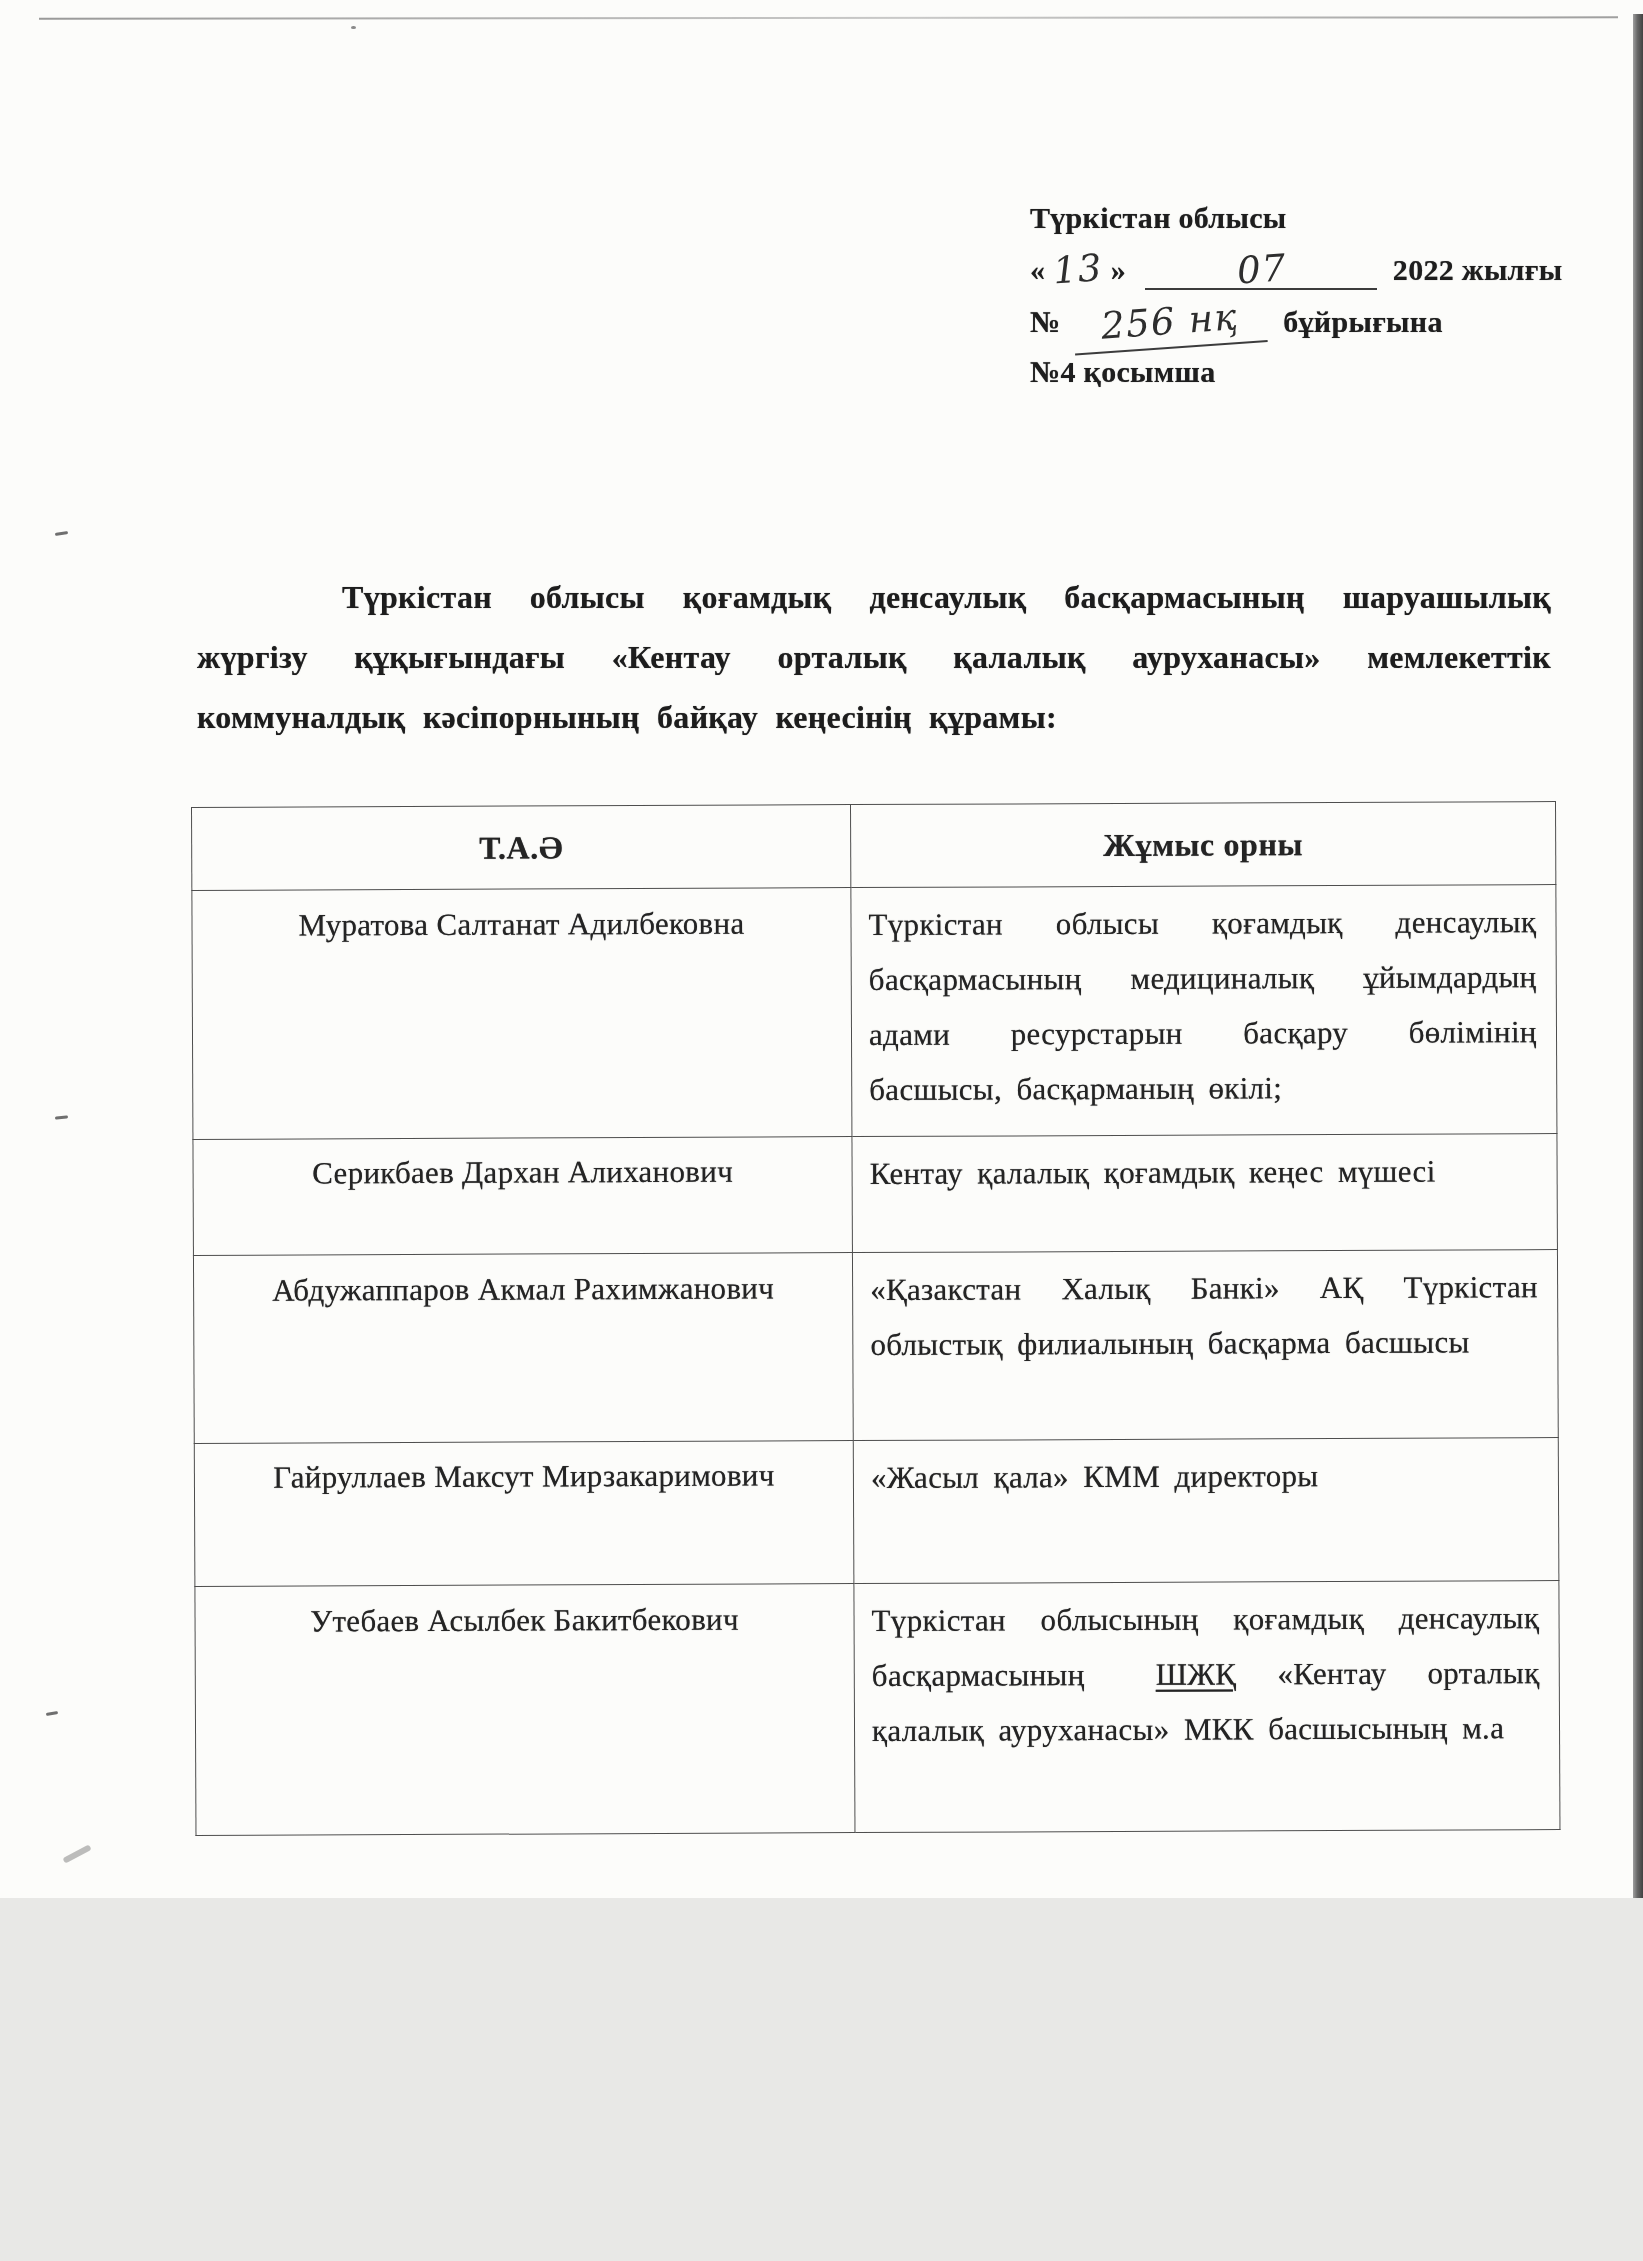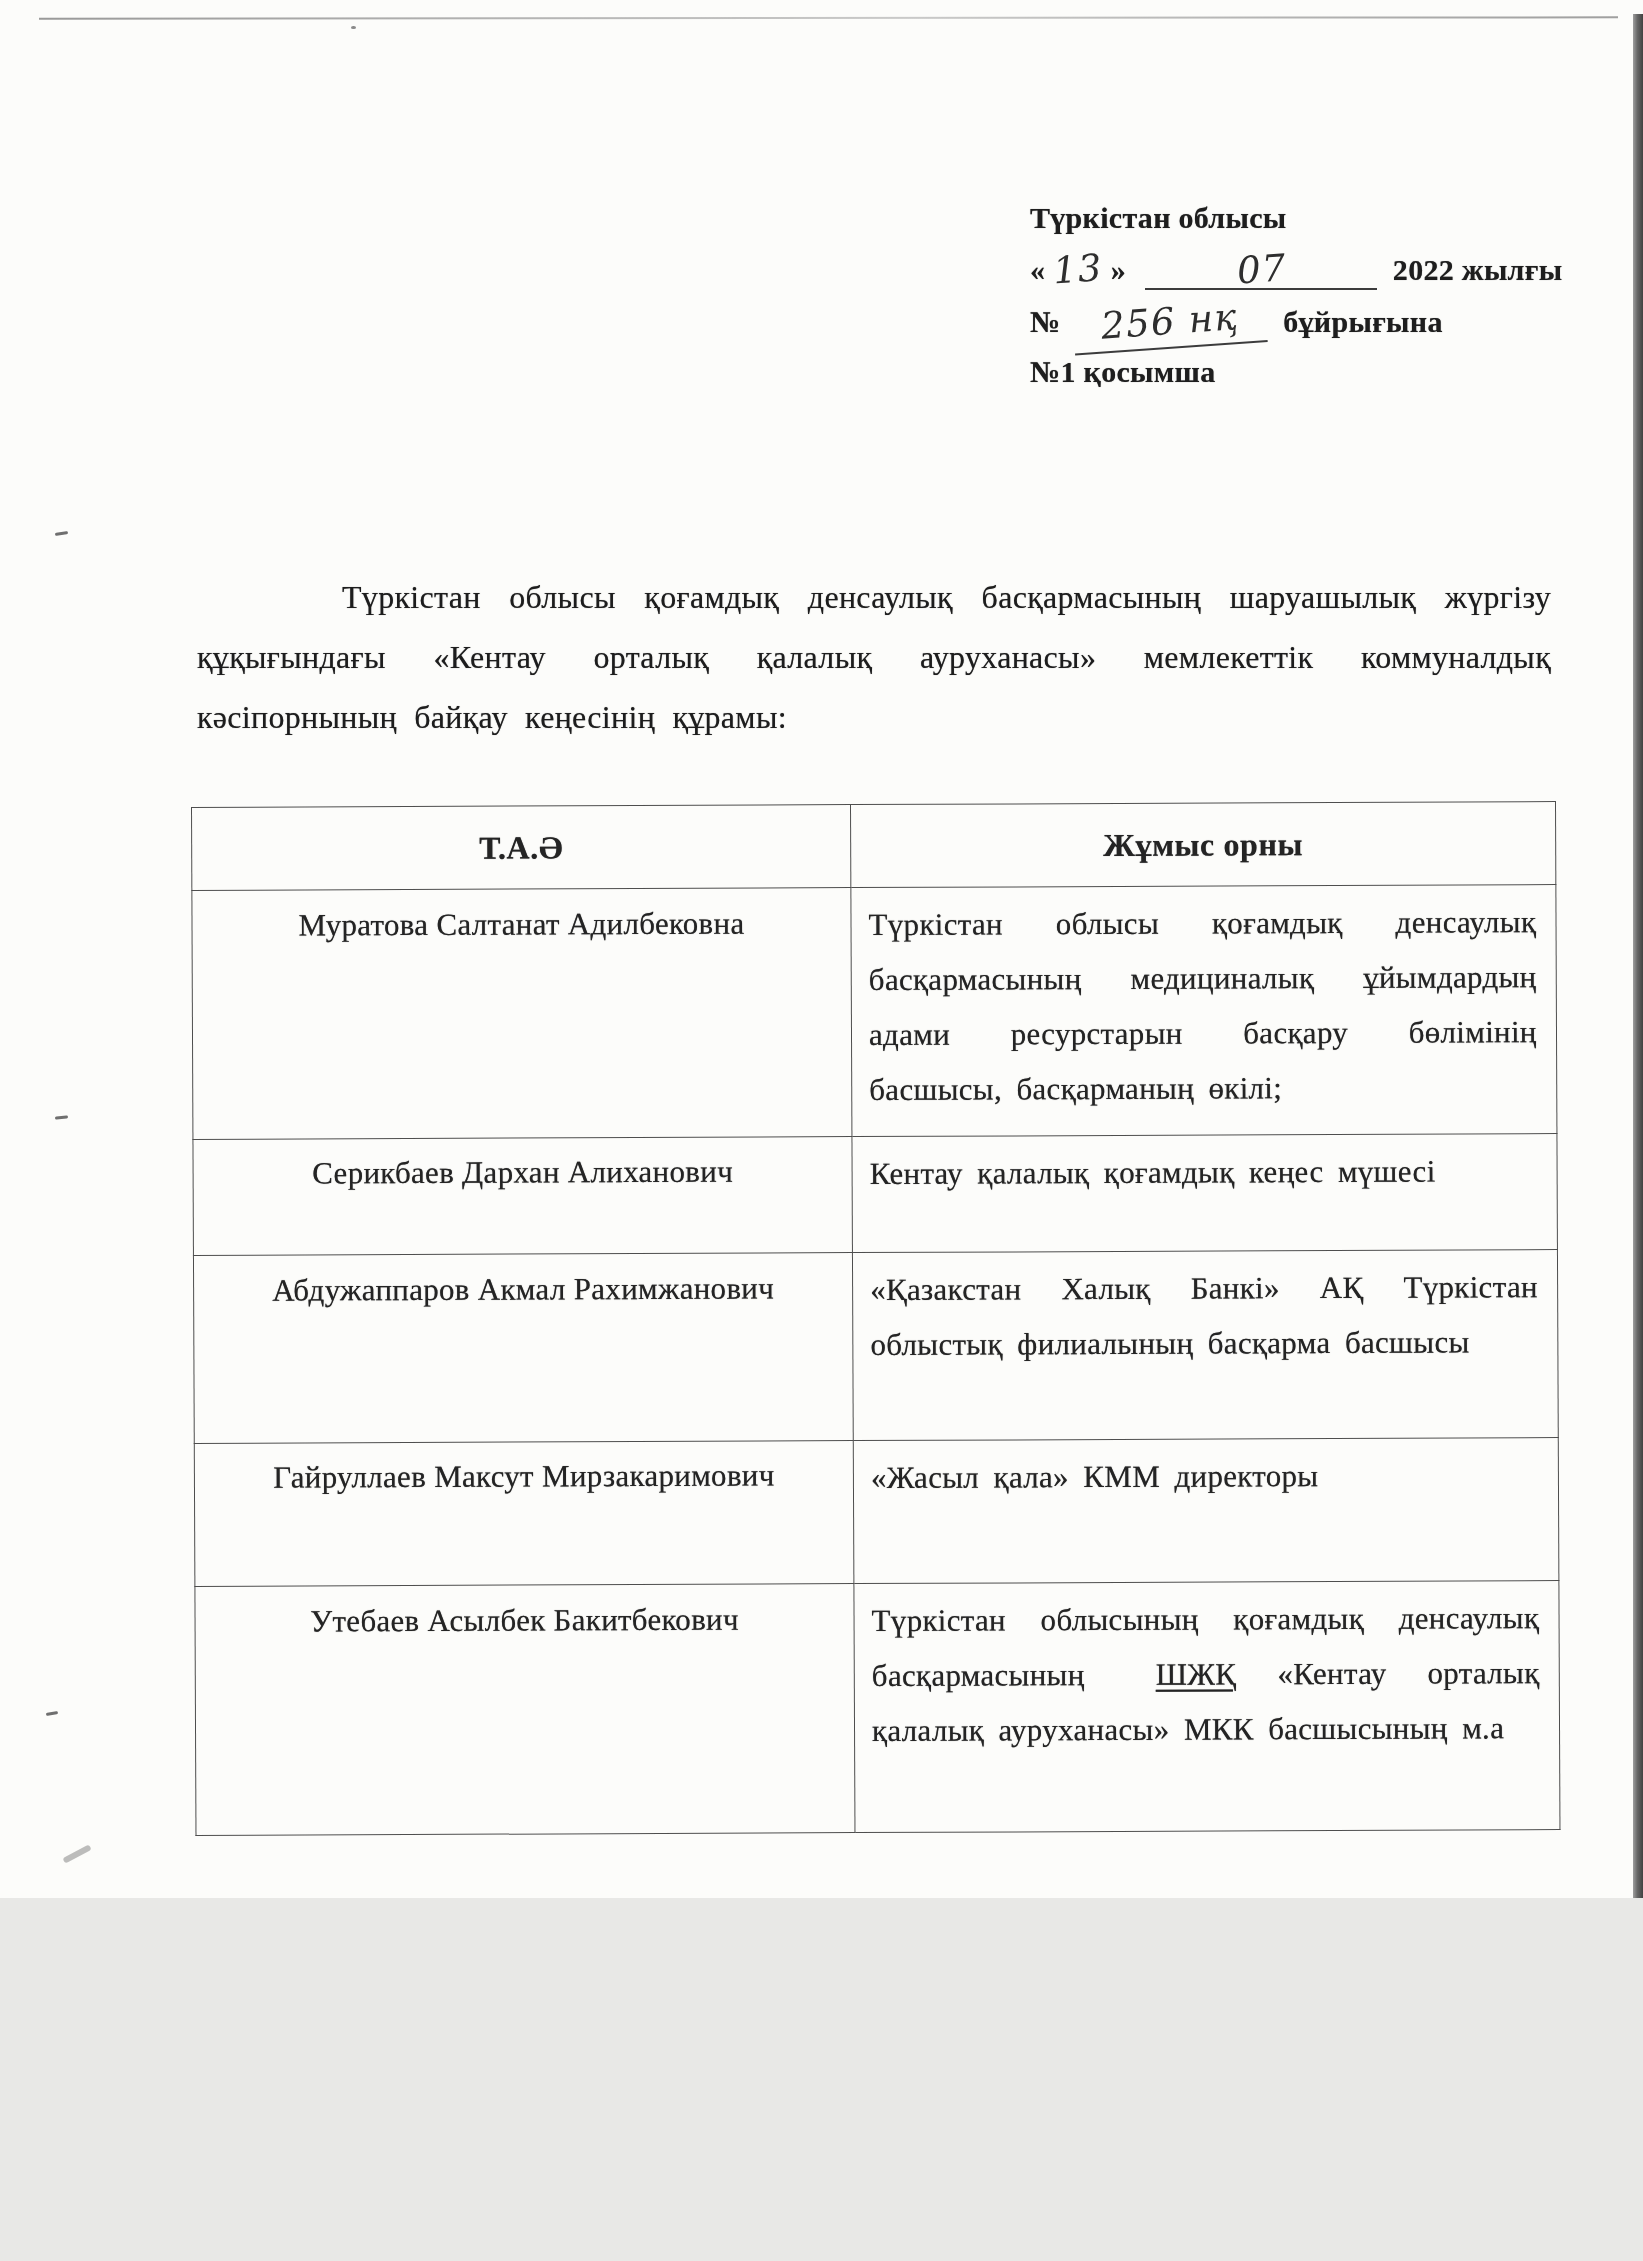--- a/index.html
+++ b/index.html
@@ -68,21 +68,21 @@
     min-width: 193px;
     text-align: center;
     border-bottom: 2.6px solid #3c3c3c;
     margin: 0 9px 0 5.2px;
   }
 
   
   .title-paragraph {
     position: absolute; left: 197px; top: 567px; width: 1354px;
     margin: 0;
-    font-weight: normal;
+    font-weight: bold;
     font-size: 32px;
     line-height: 60px;
     text-align: justify;
     text-indent: 145px;
     word-spacing: 9px;
     color: #1d1d1d;
     text-shadow: 0 0 0.8px rgba(45,45,45,.7);
     letter-spacing: 0.3px;
   }
 
@@ -151,21 +151,21 @@
       <span class="handwriting">13</span>
       <span>»</span>
       <span class="month-underline"><span class="handwriting">07</span></span>
       <span>2022 жылғы</span>
     </div>
     <div>
       <span>№</span>
       <span class="handwriting number-underline">256 нқ</span>
       <span>бұйрығына</span>
     </div>
-    <div>№1 қосымша</div>
+    <div>№4 қосымша</div>
   </div>
 
   <p class="title-paragraph">Түркістан облысы қоғамдық денсаулық басқармасының шаруашылық жүргізу құқығындағы «Кентау орталық қалалық ауруханасы» мемлекеттік коммуналдық кәсіпорнының байқау кеңесінің құрамы:</p>
 
   <table class="council-table">
     <colgroup>
       <col class="name-col">
       <col class="work-col">
     </colgroup>
     <thead>

